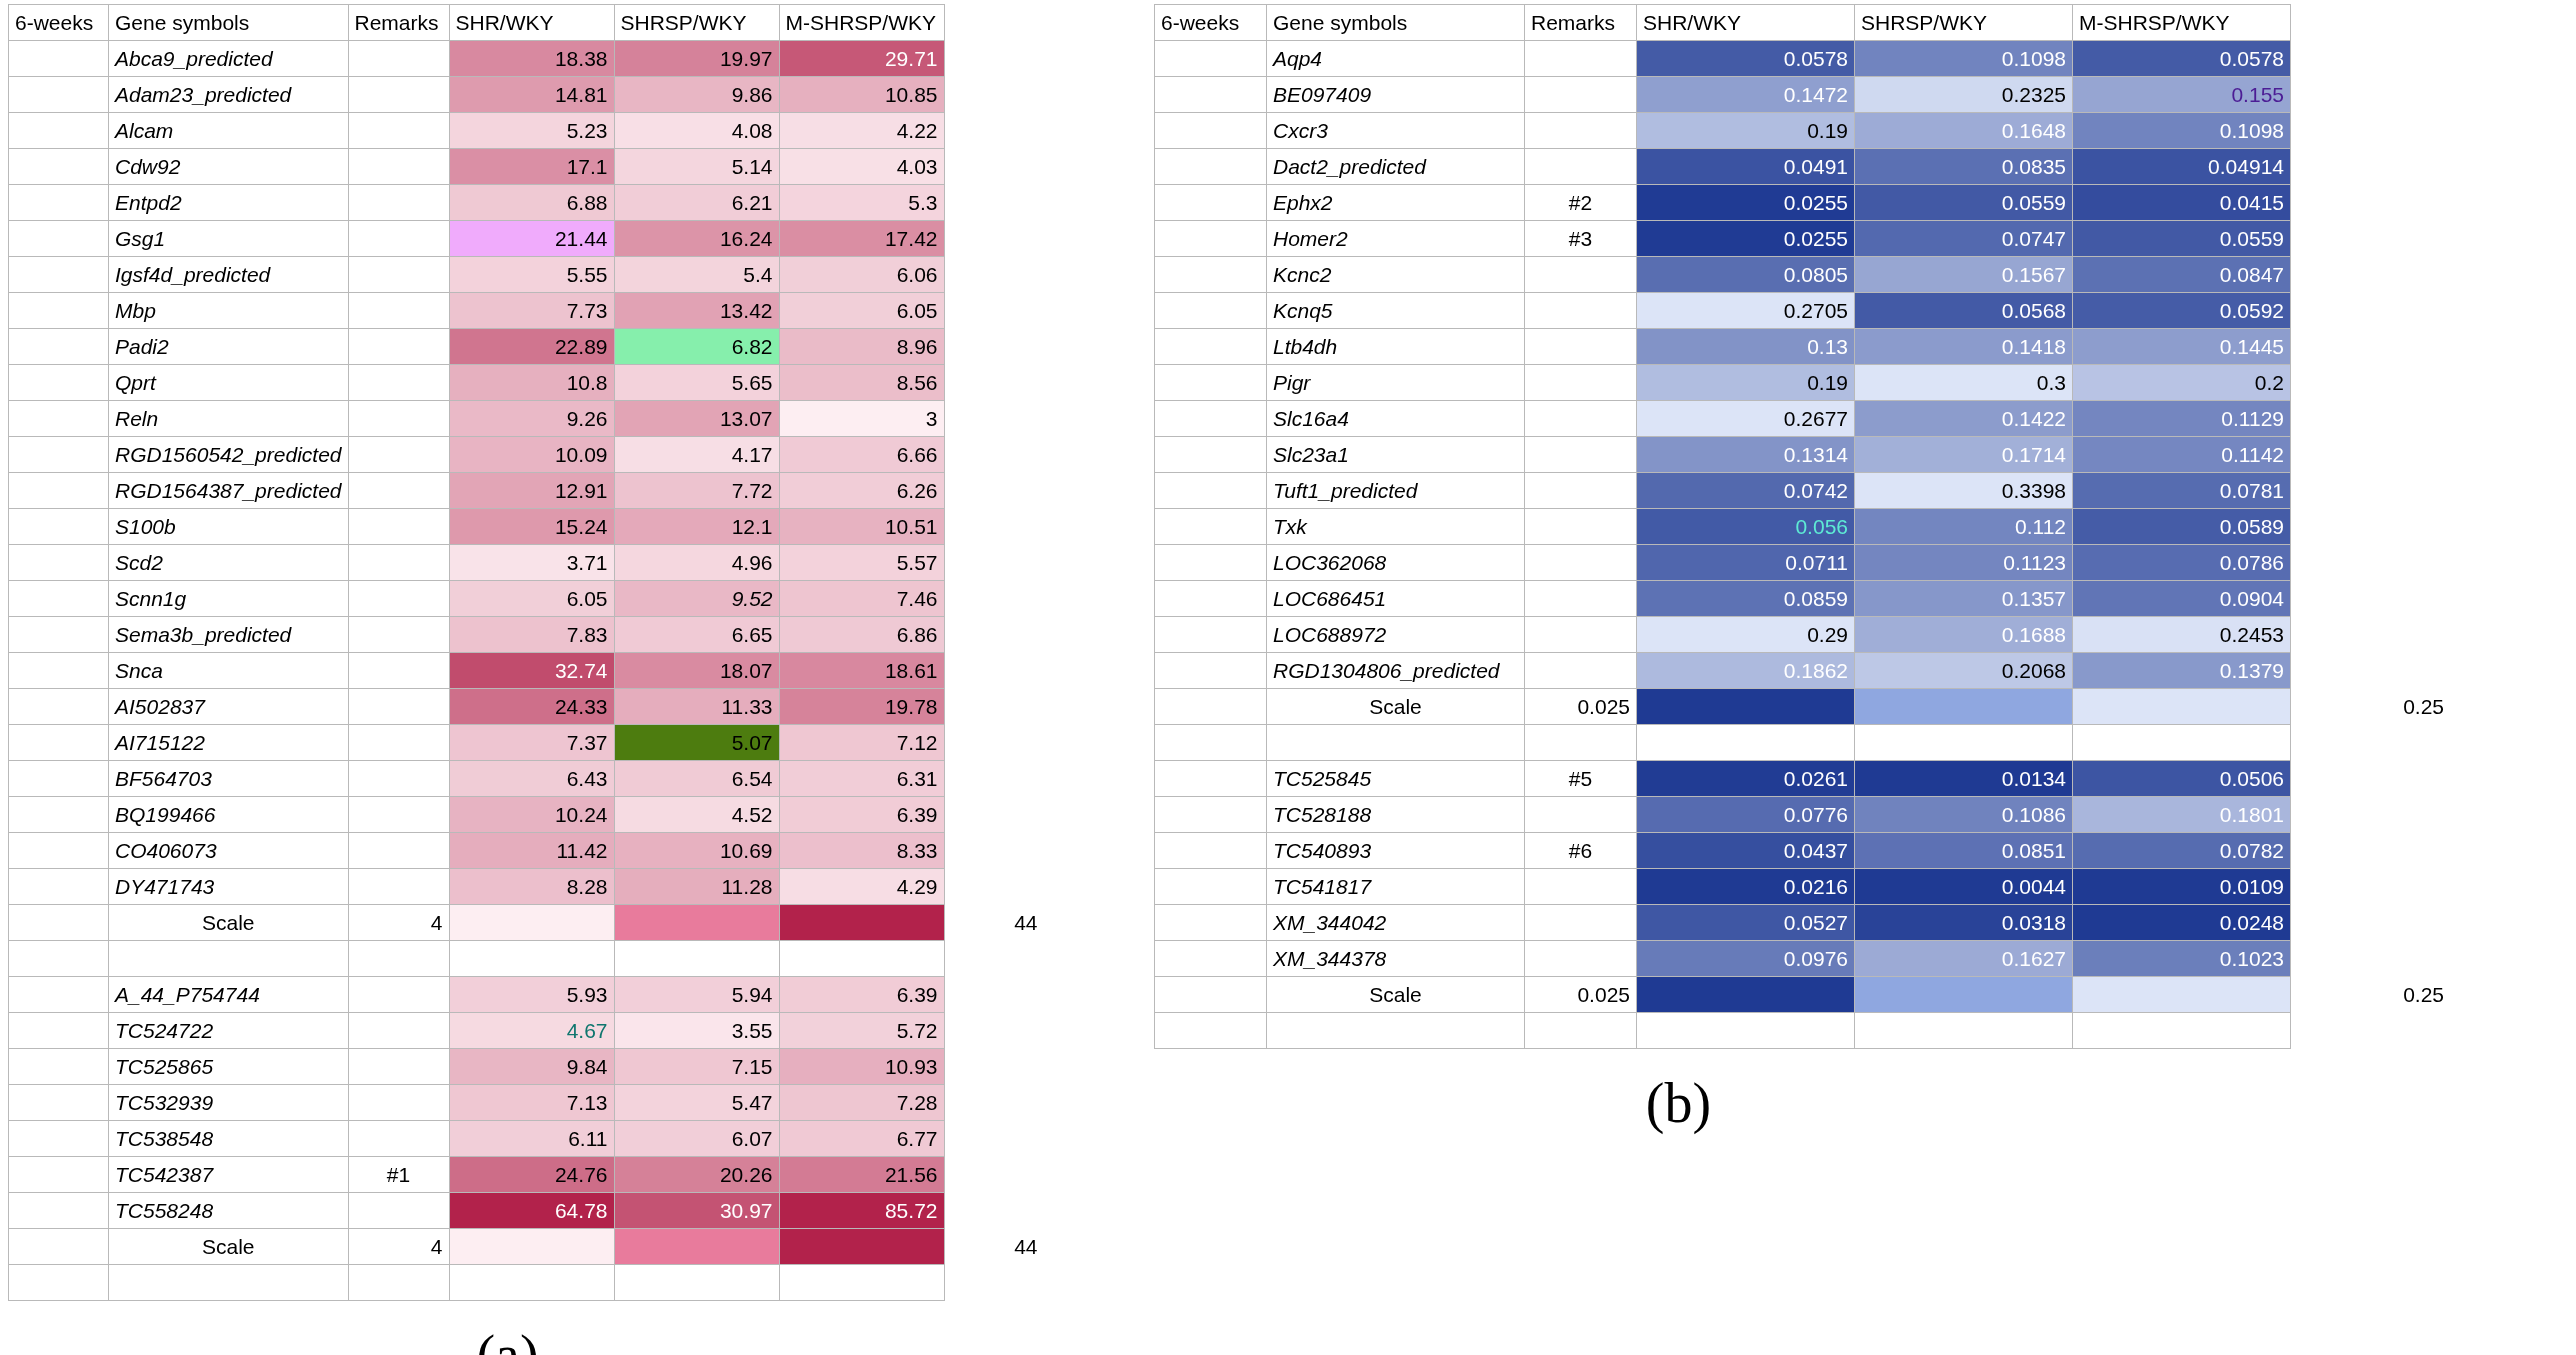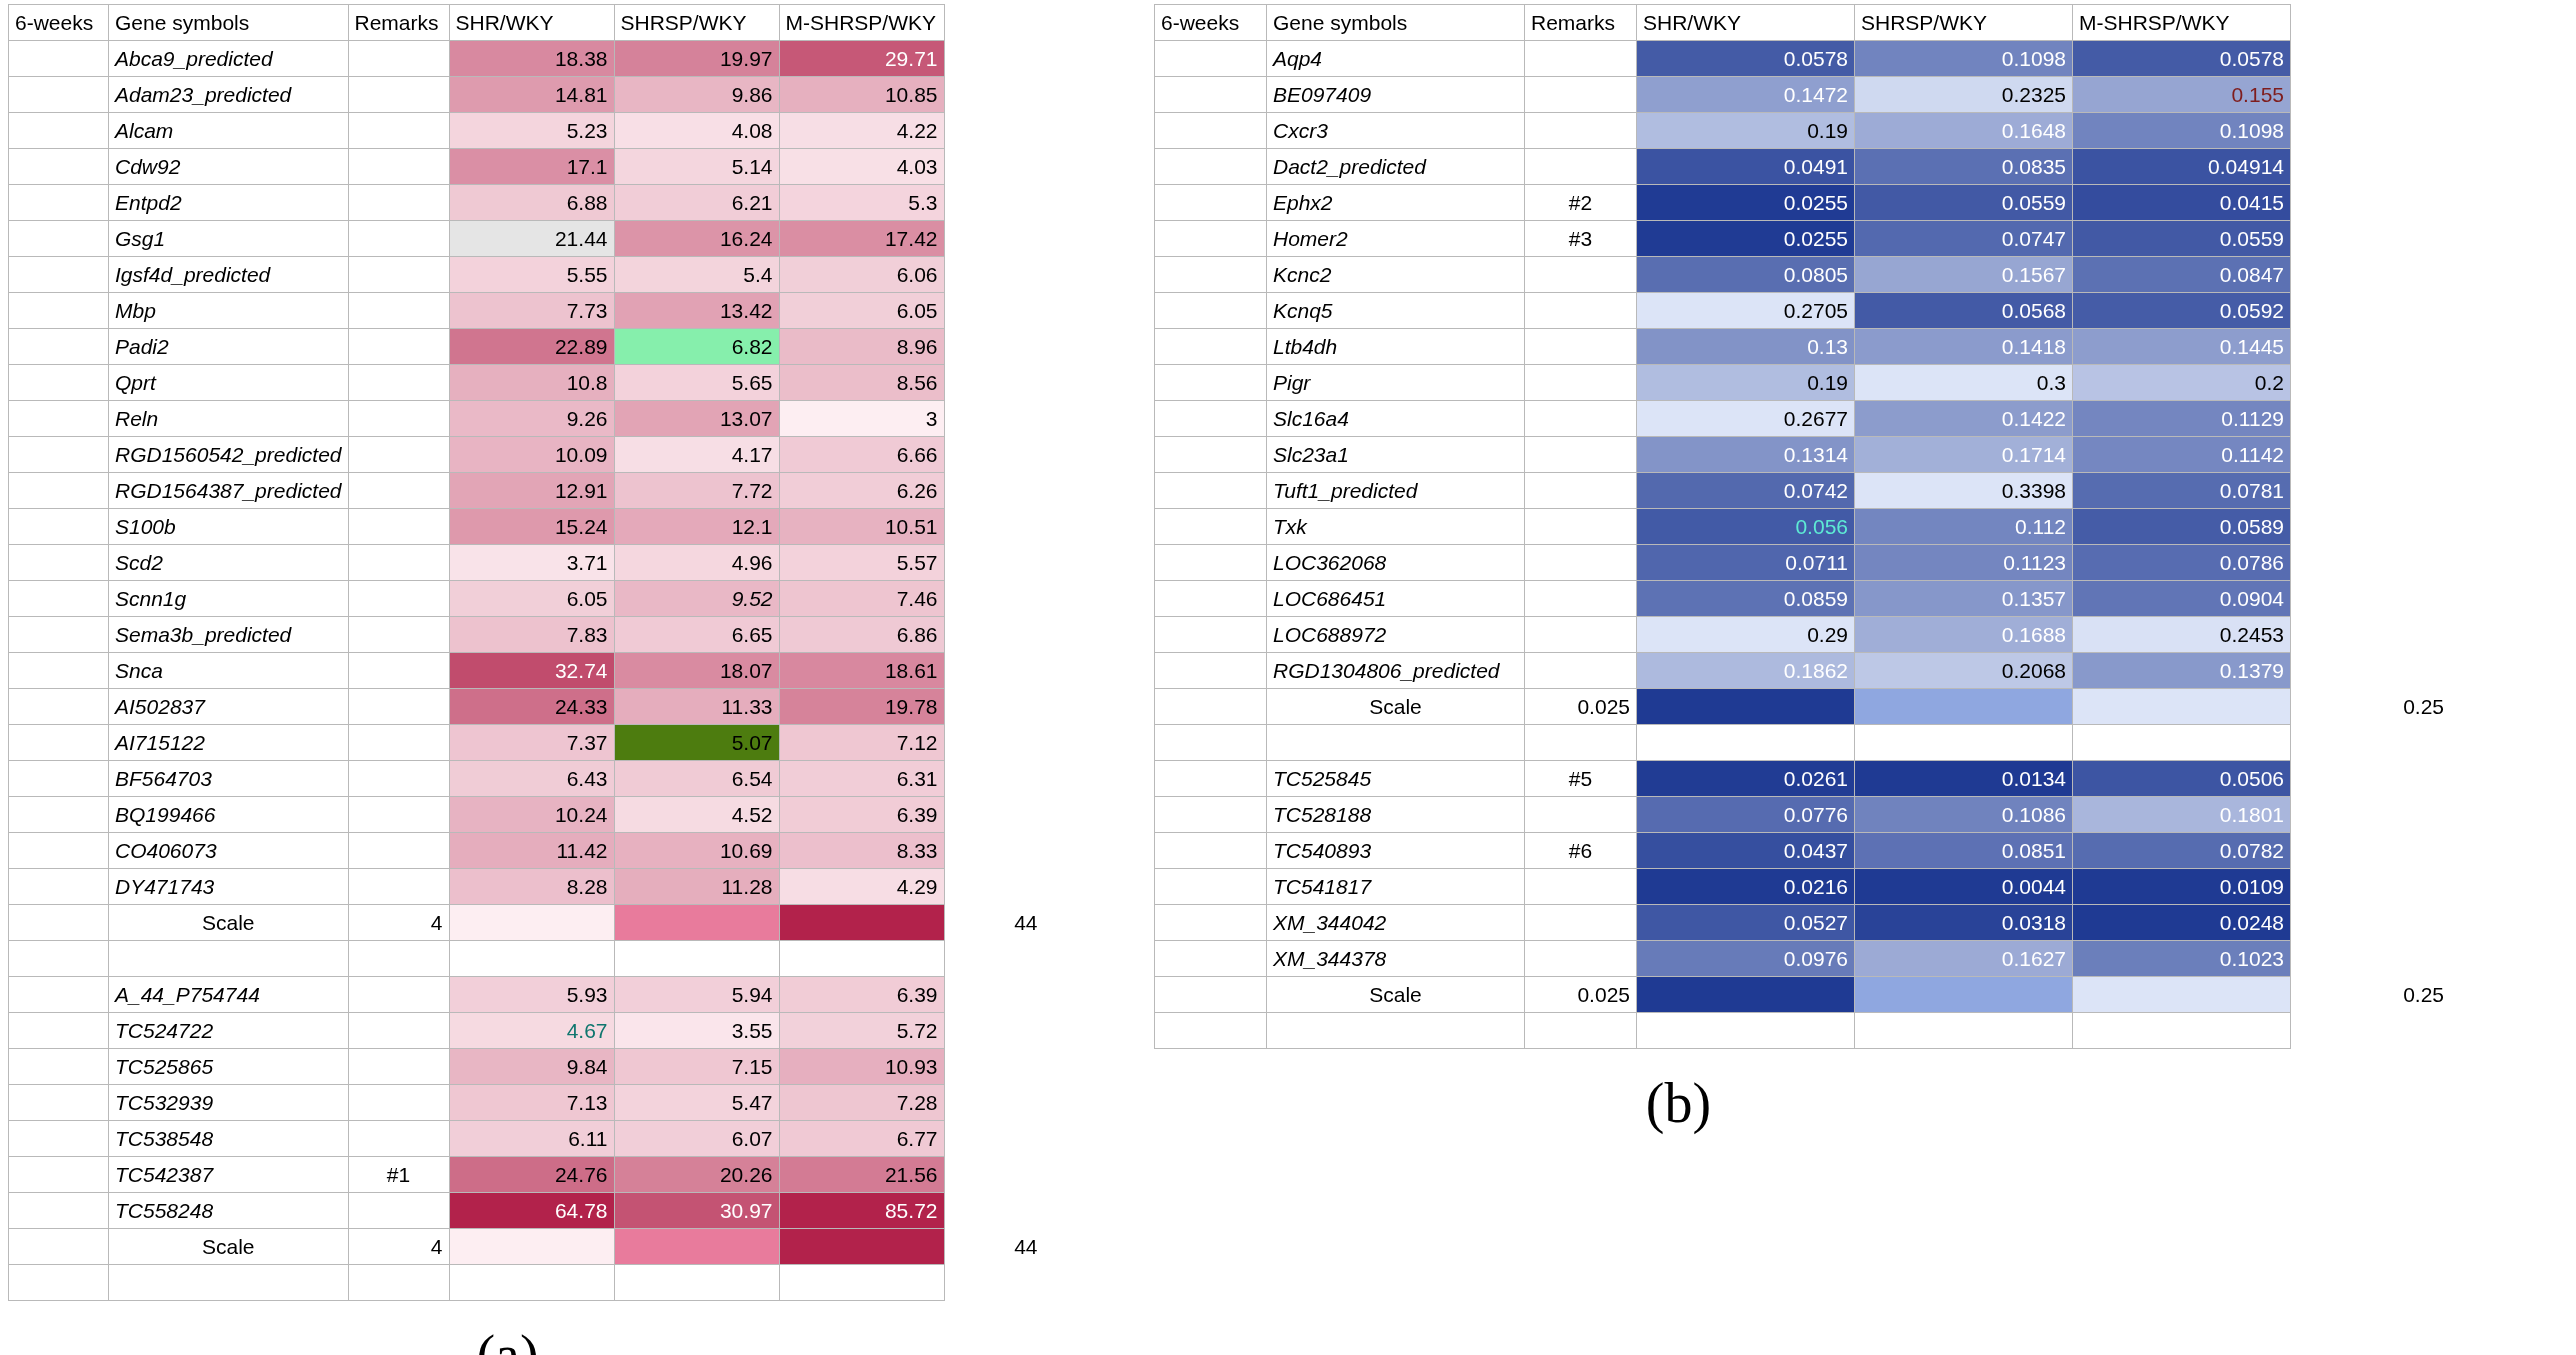--- a/index.html
+++ b/index.html
@@ -128,21 +128,21 @@
             <td class="ctr"></td>
             <td class="num" style="background: rgb(239, 201, 211); color: rgb(0, 0, 0);">6.88</td>
             <td class="num" style="background: rgb(241, 205, 215); color: rgb(0, 0, 0);">6.21</td>
             <td class="num" style="background: rgb(244, 212, 221); color: rgb(0, 0, 0);">5.3</td>
             <td style="border: none;">&nbsp;</td>
           </tr>
           <tr>
             <td>&nbsp;</td>
             <td class="gene">Gsg1</td>
             <td class="ctr"></td>
-            <td class="num" style="background: #e5e5e5; color: rgb(0, 0, 0);">21.44</td>
+            <td class="num" style="background: #f0abfc; color: rgb(0, 0, 0);">21.44</td>
             <td class="num" style="background: rgb(220, 148, 168); color: rgb(0, 0, 0);">16.24</td>
             <td class="num" style="background: rgb(218, 142, 163); color: rgb(0, 0, 0);">17.42</td>
             <td style="border: none;">&nbsp;</td>
           </tr>
           <tr>
             <td>&nbsp;</td>
             <td class="gene">Igsf4d_predicted</td>
             <td class="ctr"></td>
             <td class="num" style="background: rgb(243, 210, 219); color: rgb(0, 0, 0);">5.55</td>
             <td class="num" style="background: rgb(243, 212, 220); color: rgb(0, 0, 0);">5.4</td>
@@ -437,21 +437,21 @@
             <td class="num" style="background: rgb(113, 132, 191); color: rgb(255, 255, 255);">0.1098</td>
             <td class="num" style="background: rgb(68, 91, 166); color: rgb(255, 255, 255);">0.0578</td>
             <td style="border: none;">&nbsp;</td>
           </tr>
           <tr>
             <td>&nbsp;</td>
             <td class="gene">BE097409</td>
             <td class="ctr"></td>
             <td class="num" style="background: rgb(143, 159, 207); color: rgb(255, 255, 255);">0.1472</td>
             <td class="num" style="background: rgb(207, 217, 240); color: rgb(0, 0, 0);">0.2325</td>
-            <td class="num" style="background: rgb(150, 165, 210); color: #7f1d1d;">0.155</td>
+            <td class="num" style="background: rgb(150, 165, 210); color: #4c1d95;">0.155</td>
             <td style="border: none;">&nbsp;</td>
           </tr>
           <tr>
             <td>&nbsp;</td>
             <td class="gene">Cxcr3</td>
             <td class="ctr"></td>
             <td class="num" style="background: rgb(176, 189, 224); color: rgb(0, 0, 0);">0.19</td>
             <td class="num" style="background: rgb(157, 171, 214); color: rgb(255, 255, 255);">0.1648</td>
             <td class="num" style="background: rgb(113, 132, 191); color: rgb(255, 255, 255);">0.1098</td>
             <td style="border: none;">&nbsp;</td>

